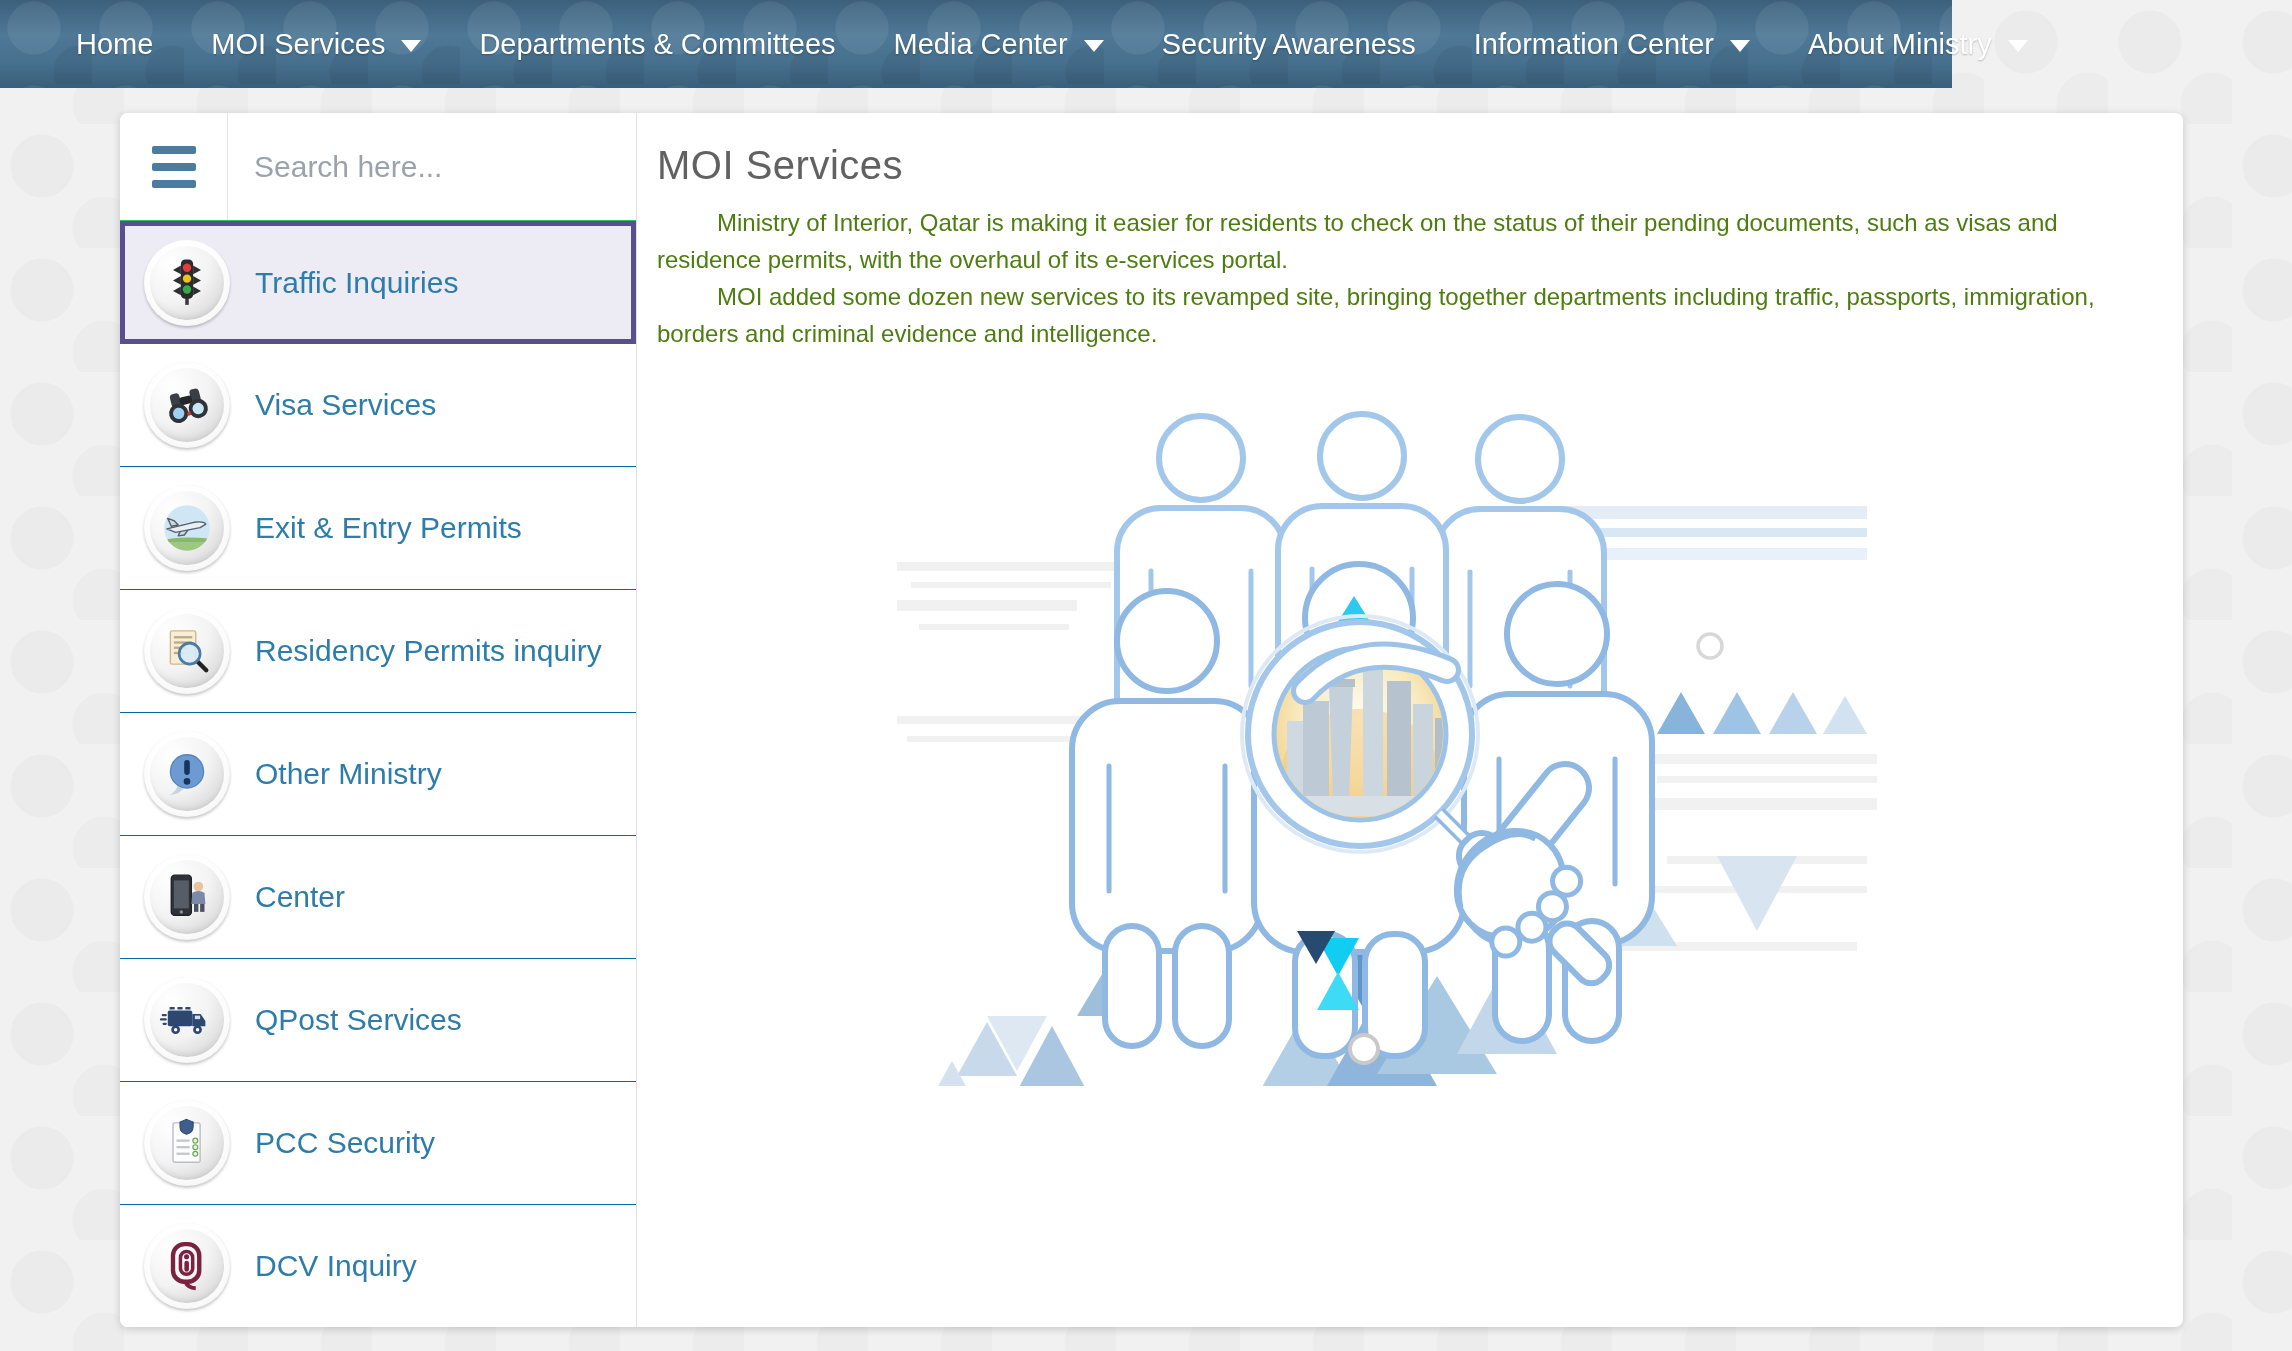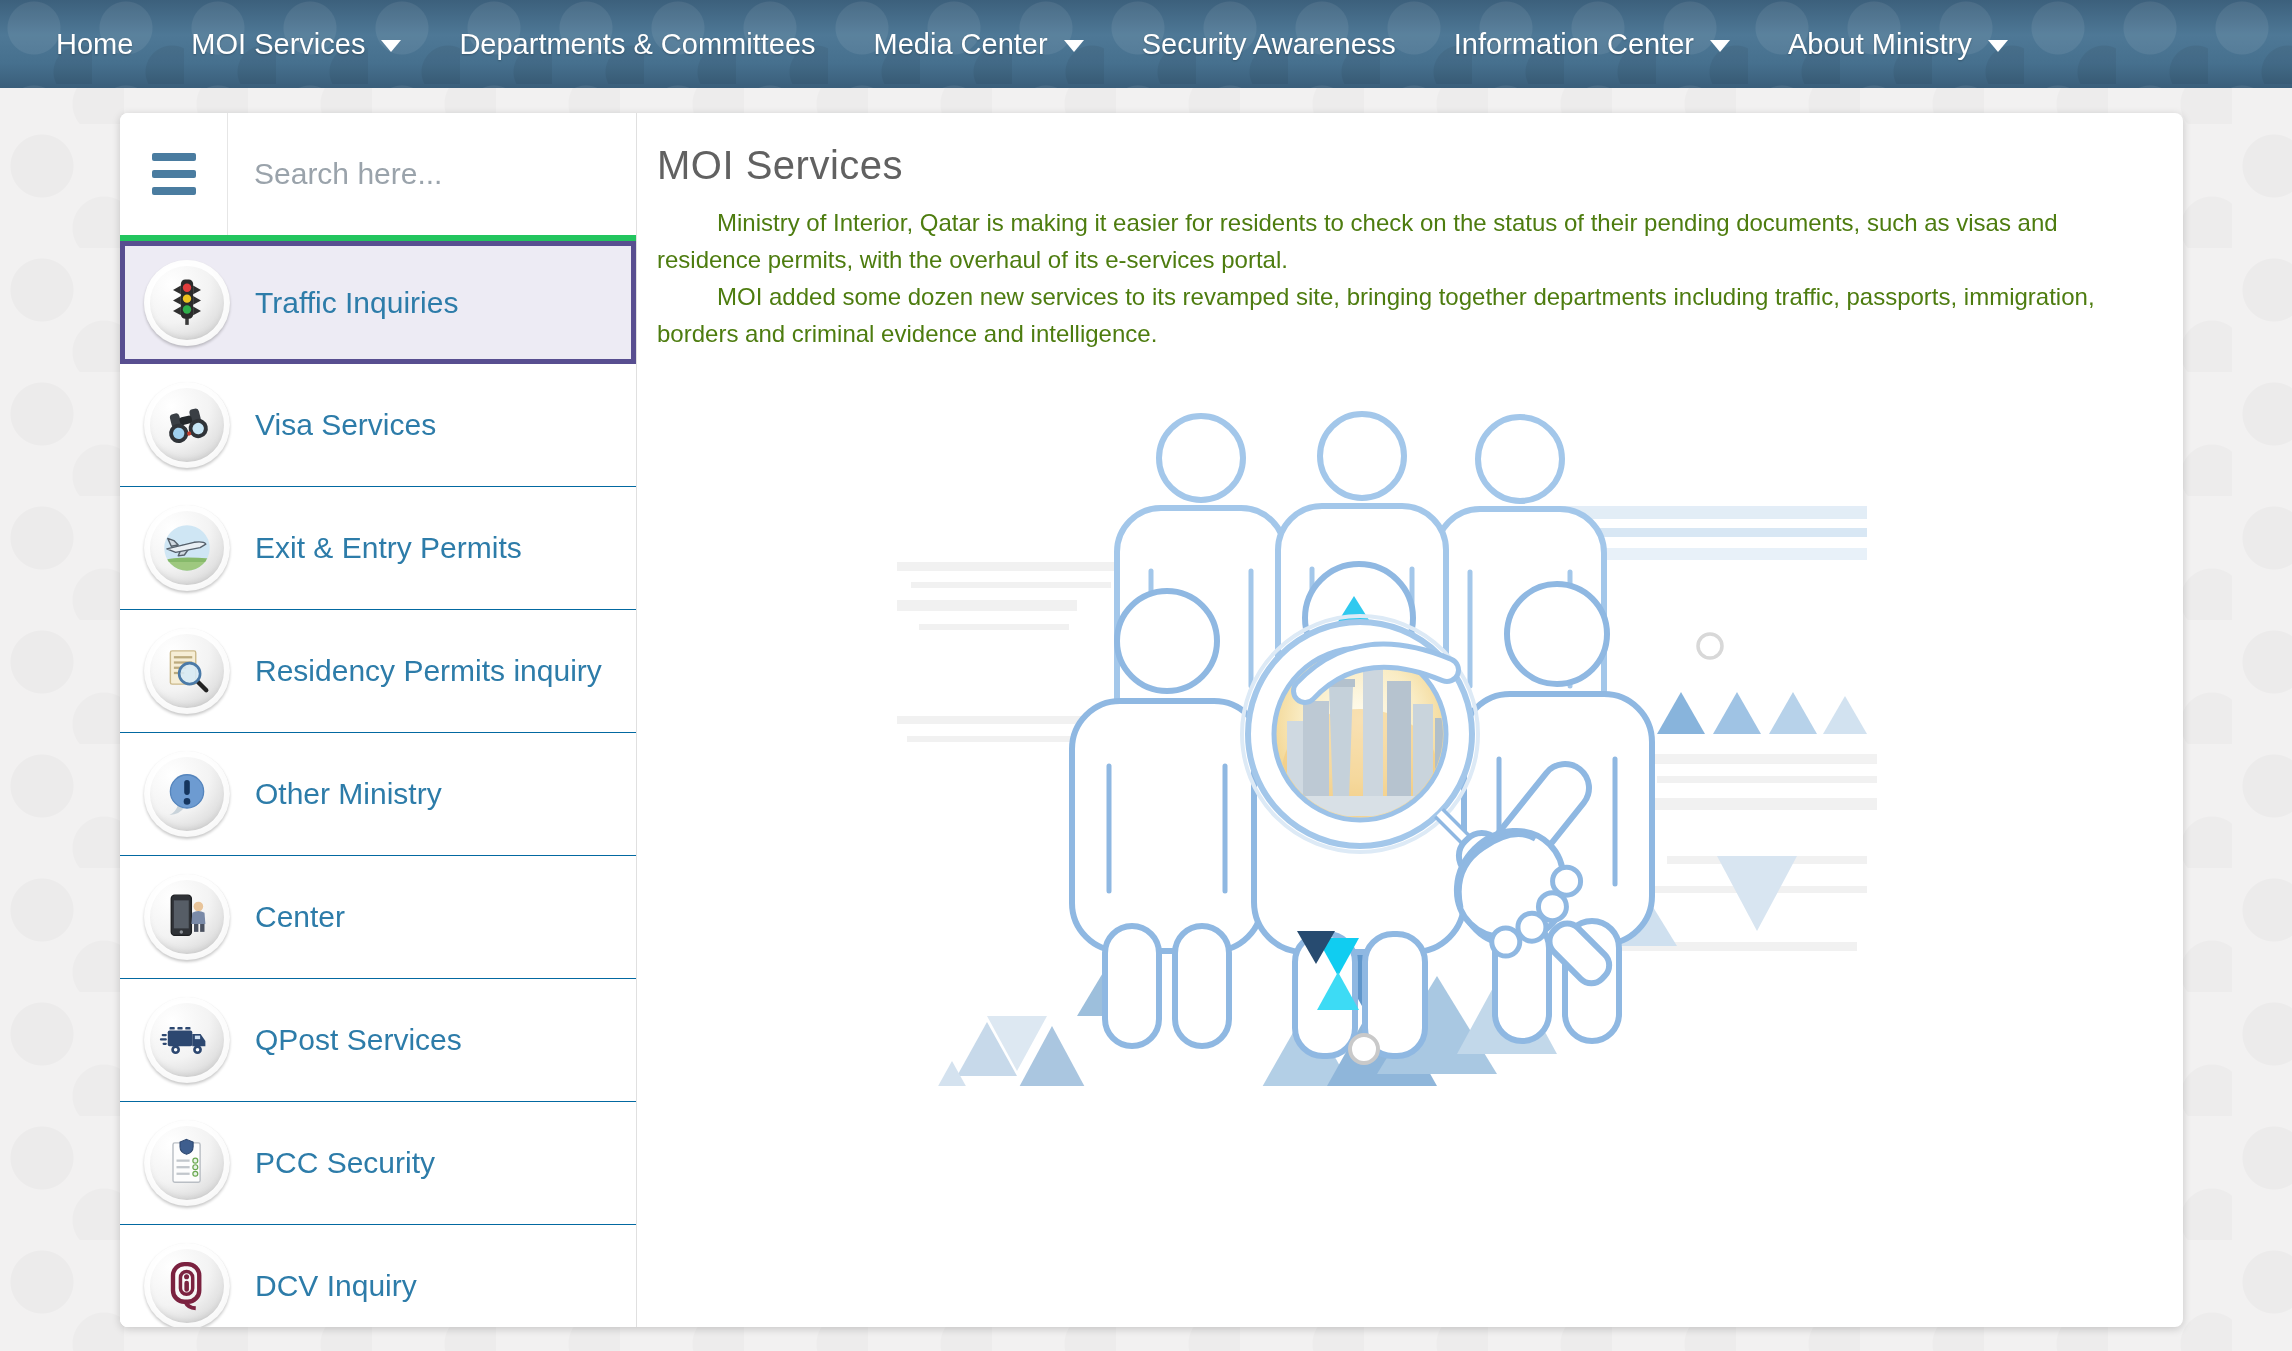--- a/index.html
+++ b/index.html
@@ -10,23 +10,23 @@
     font-family: "Liberation Sans", sans-serif;
     background-color: #f2f1f1;
     background-image:
       radial-gradient(circle 36px at 42px 42px, rgba(0,0,0,0.025) 31px, transparent 32px),
       radial-gradient(circle 36px at 104px 104px, rgba(0,0,0,0.02) 31px, transparent 32px);
     background-size: 124px 124px;
   }
 
   
   .topnav {
-    position: absolute; left: 0; top: 0; width: 2292px; height: 88px;
+    position: absolute; left: 0; top: 0; width: 1952px; height: 88px;
     display: flex; align-items: center;
-    padding-left: 56px; gap: 58px;
+    padding-left: 76px; gap: 58px;
     background:
       radial-gradient(circle 30px at 34px 28px, rgba(255,255,255,0.07) 26px, transparent 27px),
       radial-gradient(circle 30px at 80px 72px, rgba(0,0,0,0.06) 26px, transparent 27px),
       linear-gradient(180deg, #3c607c 0%, #4e7896 40%, #46708e 72%, #3a5e7a 100%);
     background-size: 92px 84px, 92px 84px, 100% 100%;
   }
   .nav-item {
     display: flex; align-items: center;
     color: #ffffff; font-size: 29px; font-weight: 500;
     white-space: nowrap; cursor: pointer;
@@ -43,21 +43,21 @@
   .card {
     position: absolute; left: 120px; top: 113px;
     width: 2063px; height: 1214px;
     background: #ffffff; border-radius: 8px;
     box-shadow: 0 2px 8px rgba(0,0,0,0.18);
     display: flex; overflow: hidden;
   }
 
   
   .sidebar { width: 517px; flex: none; border-right: 1px solid #e0e0e0; background: #fff; }
-  .search-row { height: 128px; display: flex; align-items: stretch; border-bottom: 6px solid #22c55e; }
+  .search-row { height: 108px; display: flex; align-items: stretch; border-bottom: 1px solid #22c55e; }
   .hamburger {
     width: 108px; flex: none; border: none; background: transparent;
     border-right: 1px solid #e6e6e6; cursor: pointer;
     display: flex; flex-direction: column; align-items: center; justify-content: center;
   }
   .hamburger .bar { width: 44px; height: 8px; border-radius: 2px; background: #4a7ca0; margin: 4.5px 0; }
   .search-box { flex: 1; display: flex; align-items: center; }
   .search-box input {
     width: 100%; border: none; outline: none;
     font-family: "Liberation Sans", sans-serif;

